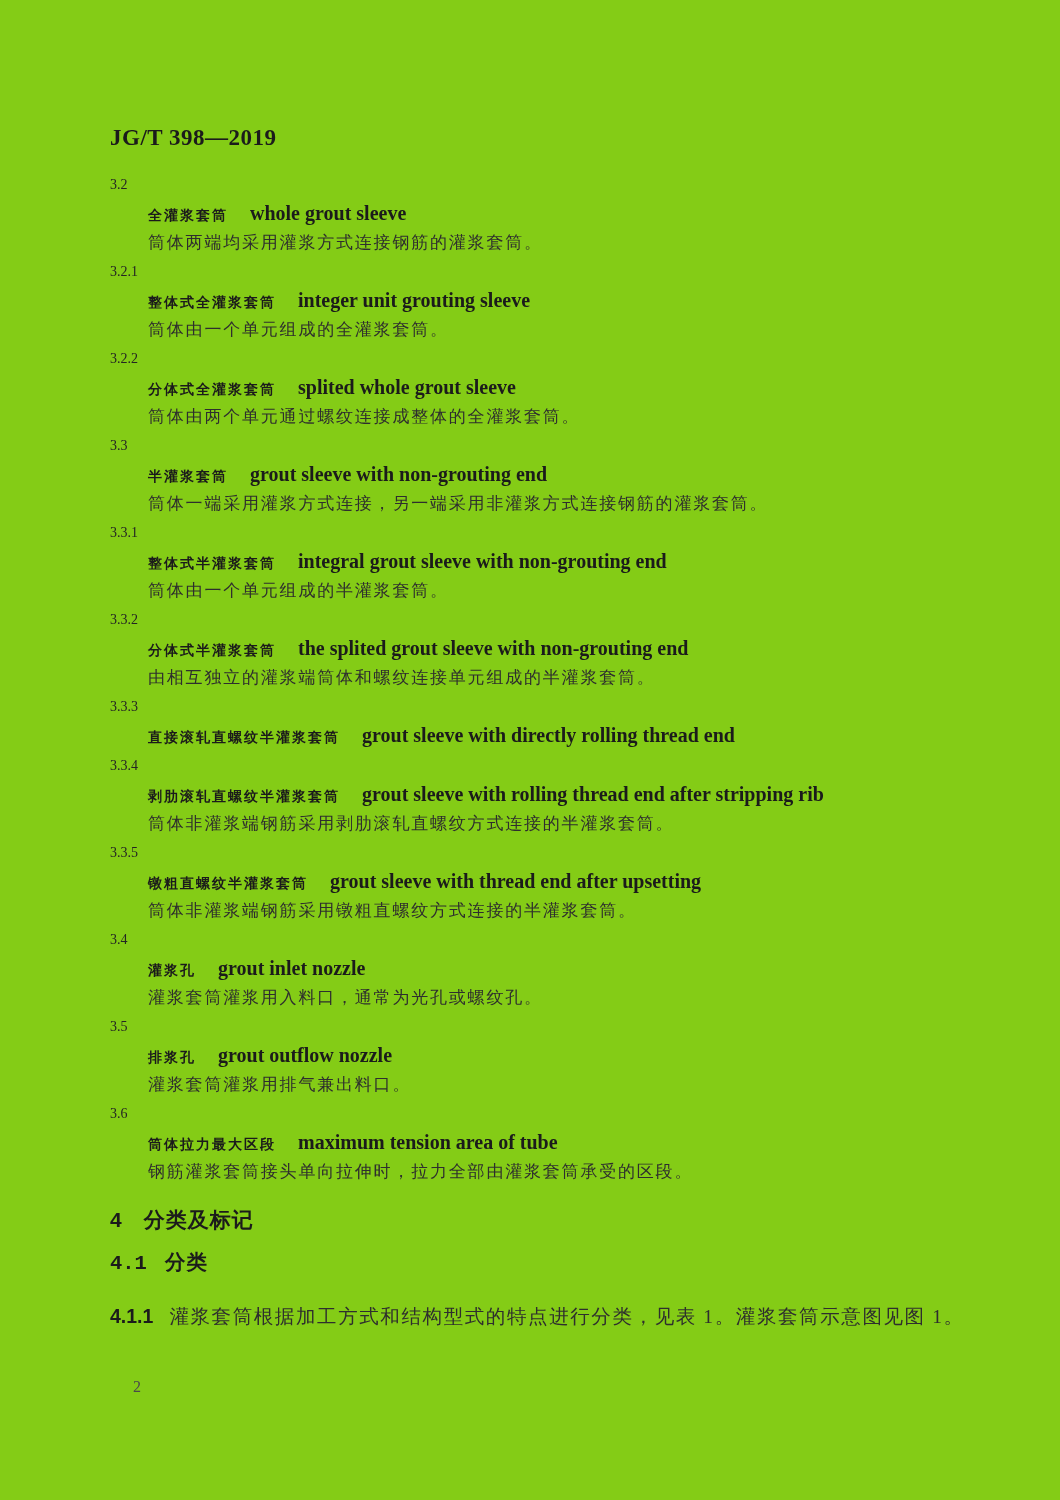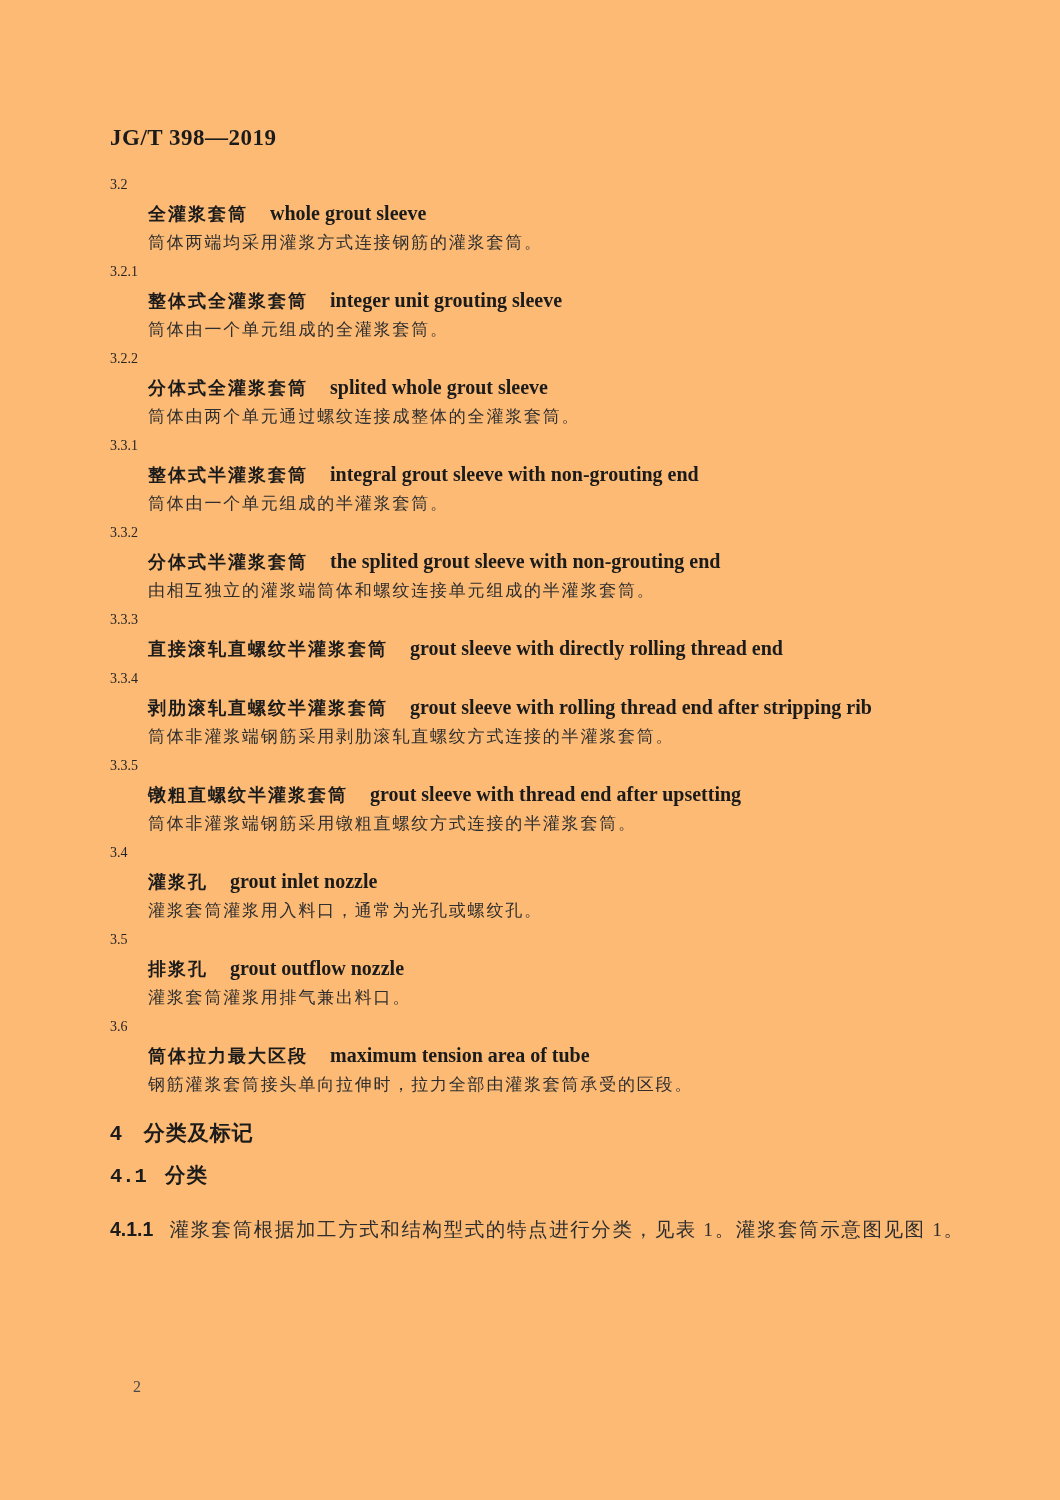--- a/index.html
+++ b/index.html
@@ -4,21 +4,21 @@
 <style>
   html, body {
     margin: 0;
     padding: 0;
     background: #ffffff;
   }
   .page {
     position: relative;
     width: 1060px;
     height: 1500px;
-    background: #fdba74;
+    background: #84cc16;
     overflow: hidden;
     font-family: "Liberation Serif", "DejaVu Serif", serif;
     color: #242424;
   }
   .doc-header {
     position: absolute;
     left: 110px;
     top: 125px;
     font-size: 23px;
     font-weight: bold;
@@ -43,21 +43,21 @@
     font-family: "Liberation Serif", "DejaVu Serif", serif;
   }
   .term-line {
     margin-left: 148px;
     line-height: 28px;
     white-space: nowrap;
   }
   .term-cn {
     font-family: "Liberation Sans", "DejaVu Sans", sans-serif;
     font-weight: bold;
-    font-size: 18px;
+    font-size: 14px;
     letter-spacing: 2px;
     color: #1b1b1b;
   }
   .term-en {
     font-family: "Liberation Serif", "DejaVu Serif", serif;
     font-weight: bold;
     font-size: 20px;
     margin-left: 22px;
     color: #1b1b1b;
   }
@@ -148,20 +148,27 @@
     </div>
 
     <div class="term-item">
       <div class="term-number">3.2.2</div>
       <div class="term-line">
         <span class="term-cn">分体式全灌浆套筒</span><span class="term-en">splited whole grout sleeve</span>
       </div>
       <div class="term-def">筒体由两个单元通过螺纹连接成整体的全灌浆套筒。</div>
     </div>
 
+    <div class="term-item">
+      <div class="term-number">3.3</div>
+      <div class="term-line">
+        <span class="term-cn">半灌浆套筒</span><span class="term-en">grout sleeve with non-grouting end</span>
+      </div>
+      <div class="term-def">筒体一端采用灌浆方式连接，另一端采用非灌浆方式连接钢筋的灌浆套筒。</div>
+    </div>
 
     <div class="term-item">
       <div class="term-number">3.3.1</div>
       <div class="term-line">
         <span class="term-cn">整体式半灌浆套筒</span><span class="term-en">integral grout sleeve with non-grouting end</span>
       </div>
       <div class="term-def">筒体由一个单元组成的半灌浆套筒。</div>
     </div>
 
     <div class="term-item">

